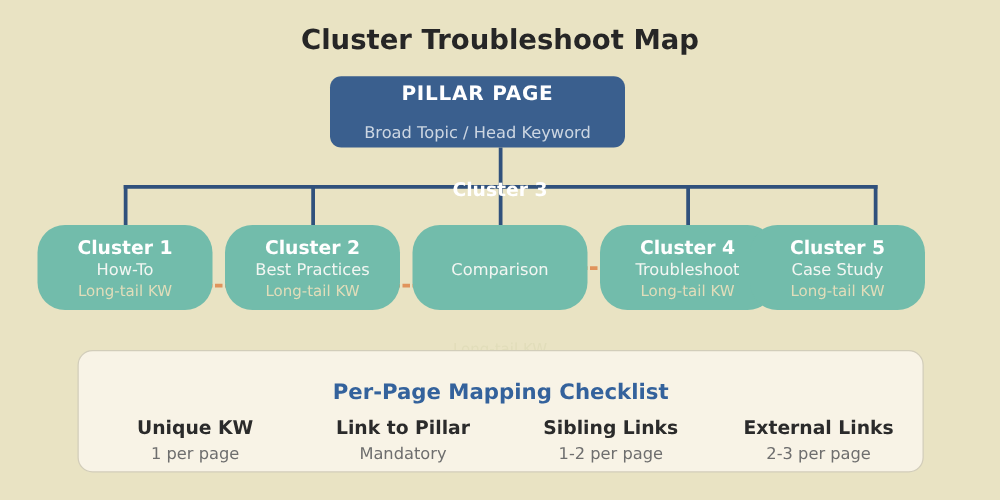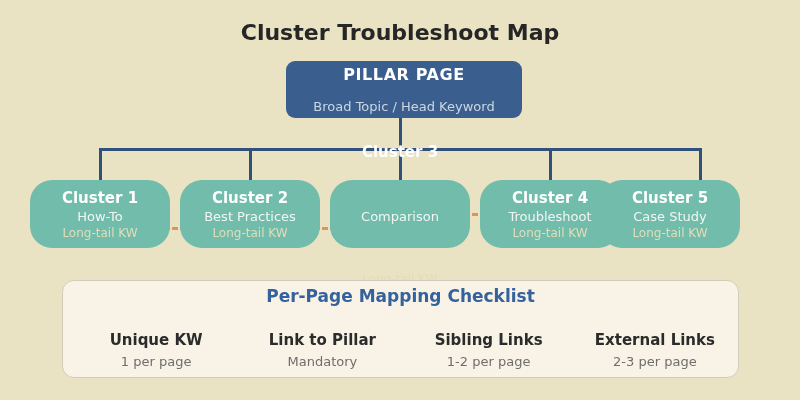--- a/index.html
+++ b/index.html
@@ -17,21 +17,21 @@
     width: 100%;
     text-align: center;
     font-size: 22px;
     font-weight: bold;
     color: #262626;
     margin: 0;
   }
   
   .pillar {
     position: absolute;
-    left: 286px; top: 61px;
+    left: 264px; top: 61px;
     width: 236px; height: 57px;
     background: var(--pillar, #3a5f8e);
     border-radius: 9px;
     display: flex;
     flex-direction: column;
     align-items: center;
     justify-content: center;
     gap: 15px;
     z-index: 2;
   }
@@ -97,28 +97,28 @@
     position: absolute;
     left: 62px; top: 280px;
     width: 677px; height: 98px;
     box-sizing: border-box;
     background: var(--panel, #f8f3e6);
     border: 1px solid #d2cdba;
     border-radius: 12px;
     z-index: 2;
   }
   .cl-title {
-    margin-top: 5px;
+    margin-top: 23px;
     text-align: center;
     font-size: 17px;
     font-weight: bold;
     color: var(--panel-title, #34629c);
   }
   .cl-grid {
-    margin-top: 25px;
+    margin-top: 9px;
     display: grid;
     grid-template-columns: repeat(4, 1fr);
     padding-left: 10px;
   }
   .cl-item { text-align: center; }
   .cl-label { font-size: 15px; font-weight: bold; color: #2b2b2b; }
   .cl-value { font-size: 13px; color: #6e6e6e; margin-top: 5px; }
 </style>
 </head>
 <body>

